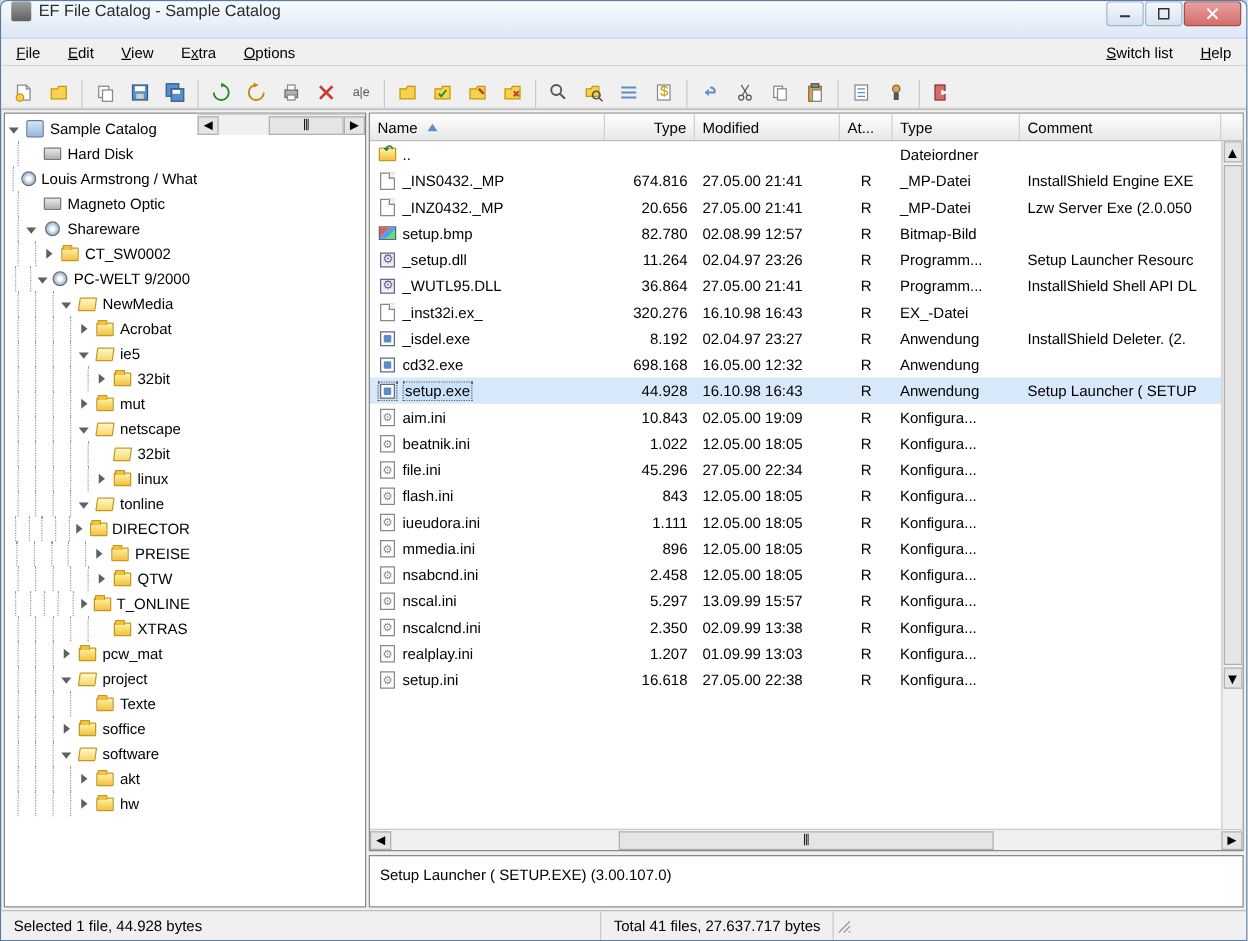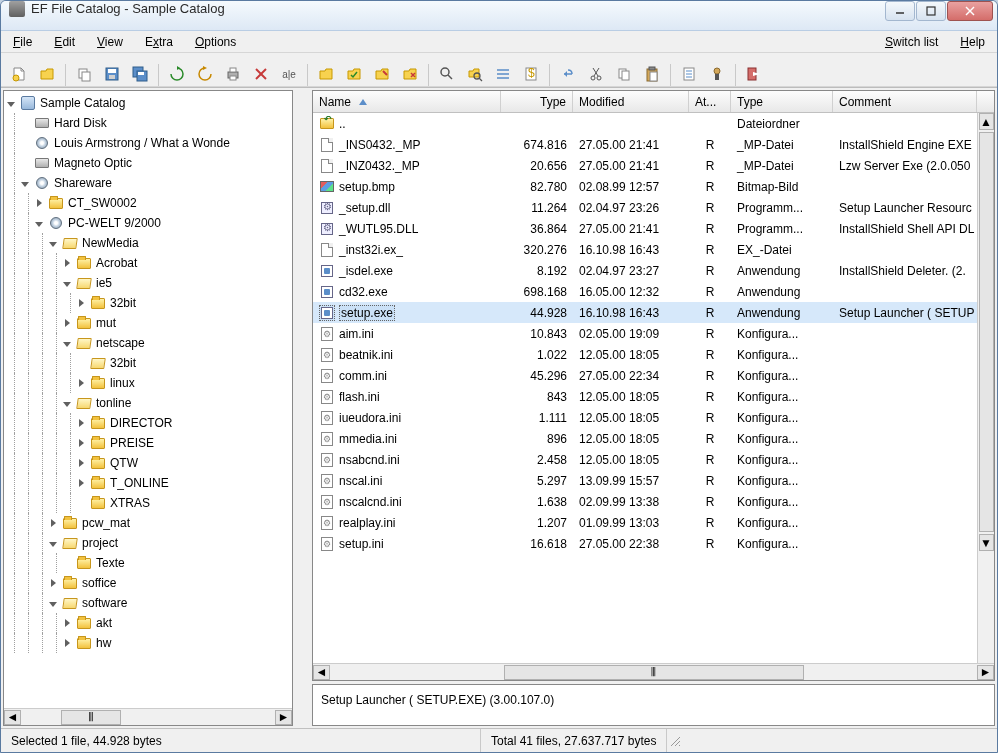--- a/index.html
+++ b/index.html
@@ -13,39 +13,39 @@
 .win-btn.close { width: 46px; background: linear-gradient(to bottom, #e9a1a0, #d46d6a); border-color: #9e5250; color: #fff; }
 .win-btn svg { width: 10px; height: 10px; }
 .menubar { height: 22px; background: #f0f0f0; display: flex; align-items: center; padding: 0 8px; border-bottom: 1px solid #d6d6d6; gap: 14px; }
 .menubar .menu-item { cursor: pointer; padding: 2px 4px; }
 .menubar u { text-decoration: underline; }
 .menubar .spacer { flex: 1; }
 .toolbar { height: 34px; background: #f0f0f0; display: flex; align-items: flex-end; padding: 0 6px; border-bottom: 1px solid #d6d6d6; gap: 4px; }
 .tbtn { width: 24px; height: 24px; display: flex; align-items: center; justify-content: center; border: 1px solid transparent; border-radius: 3px; cursor: pointer; }
 .tsep { width: 1px; height: 22px; background: #c9c9c9; margin: 0 2px; }
 .workspace { flex: 1; display: flex; border-top: 1px solid #bcbcbc; min-height: 0; }
-.tree-pane { width: 290px; background: #fff; border: 1px solid #888; margin: 2px; display: flex; flex-direction: column; }
+.tree-pane { width: 290px; background: #fff; border: 1px solid #888; margin: 2px; display: flex; flex-direction: row; }
 .tree { flex: 1; overflow: hidden; padding: 2px 0; }
 .tree-row { display: flex; align-items: center; height: 20px; white-space: nowrap; cursor: default; padding-right: 6px; }
 .tree-twisty { width: 10px; height: 10px; display: inline-flex; align-items: center; justify-content: center; margin: 0 2px; }
 .tree-icon { width: 16px; height: 16px; margin: 0 4px 0 2px; display: inline-flex; align-items: center; justify-content: center; }
 .folder-icon { width: 14px; height: 11px; background: linear-gradient(to bottom, #fff2a8, #f2c23e); border: 1px solid #c7961c; border-radius: 1px; position: relative; }
 .folder-icon::before { content: ""; position: absolute; top: -3px; left: 0; width: 6px; height: 3px; background: #f2c23e; border: 1px solid #c7961c; border-bottom: none; border-radius: 1px 1px 0 0; }
 .folder-open { width: 14px; height: 11px; background: linear-gradient(to bottom, #fff7c7, #f7d76f); border: 1px solid #c7961c; border-radius: 1px; transform: skewX(-8deg); }
 .disk-icon { width: 14px; height: 10px; background: linear-gradient(to bottom, #e8e8e8, #b0b0b0); border: 1px solid #777; border-radius: 1px; }
 .cd-icon { width: 12px; height: 12px; background: radial-gradient(circle, #fff 20%, #c0d0e0 50%, #8090a0 100%); border-radius: 50%; border: 1px solid #607080; }
 .catalog-icon { width: 14px; height: 14px; background: linear-gradient(to bottom, #d4e5f7, #98b8db); border: 1px solid #5a7aa0; border-radius: 2px; }
 .tree-slot { width: 14px; height: 20px; display: inline-flex; align-items: center; justify-content: center; }
 .vbar { width: 1px; height: 100%; border-left: 1px dotted #a0a0a0; margin-left: 6px; }
 .twisty-closed { width: 0; height: 0; border-left: 5px solid #606060; border-top: 4px solid transparent; border-bottom: 4px solid transparent; cursor: pointer; }
 .twisty-open { width: 0; height: 0; border-top: 5px solid #606060; border-left: 4px solid transparent; border-right: 4px solid transparent; cursor: pointer; margin-top: 2px; }
 .tree-scroll { height: 17px; background: #f0f0f0; border-top: 1px solid #ccc; position: relative; display: flex; align-items: center; }
 .tree-scroll .sarrow { width: 17px; height: 15px; background: #e5e5e5; border: 1px solid #b0b0b0; display: flex; align-items: center; justify-content: center; cursor: pointer; }
 .tree-scroll .sthumb { width: 60px; height: 15px; background: #e5e5e5; border: 1px solid #b0b0b0; margin-left: 40px; cursor: pointer; display: flex; align-items: center; justify-content: center; }
-.right-pane { flex: 1; display: flex; flex-direction: column; margin: 2px 2px 2px 17px; min-width: 0; }
+.right-pane { flex: 1; display: flex; flex-direction: column; margin: 2px 2px 2px 0; min-width: 0; }
 .listview { flex: 1; background: #fff; border: 1px solid #888; display: flex; flex-direction: column; min-height: 0; }
 .lv-header { height: 22px; background: linear-gradient(to bottom, #fdfdfd, #e8e8e8); border-bottom: 1px solid #c0c0c0; display: flex; align-items: stretch; }
 .lv-col { border-right: 1px solid #d0d0d0; display: flex; align-items: center; padding: 0 6px; cursor: pointer; white-space: nowrap; overflow: hidden; }
 .lv-col.name { width: 188px; }
 .lv-col.size { width: 72px; justify-content: flex-end; }
 .lv-col.mod { width: 116px; }
 .lv-col.attr { width: 42px; }
 .lv-col.type { width: 102px; }
 .lv-col.comment { width: 170px; flex: 1; }
 .lv-col.vscroll { width: 17px; border-right: none; padding: 0; justify-content: center; }
@@ -1001,21 +1001,21 @@
                 <div class="lv-cell mod">12.05.00  18:05</div>
                 <div class="lv-cell attr">R</div>
                 <div class="lv-cell type">Konfigura...</div>
                 <div class="lv-cell comment"></div>
               </div>
               <div class="lv-row">
                 <div class="lv-cell name">
                   <span class="file-ic">
                     <div class="fi-ini"></div>
                   </span>
-                  <span>comm.ini</span>
+                  <span>file.ini</span>
                 </div>
                 <div class="lv-cell size">45.296</div>
                 <div class="lv-cell mod">27.05.00  22:34</div>
                 <div class="lv-cell attr">R</div>
                 <div class="lv-cell type">Konfigura...</div>
                 <div class="lv-cell comment"></div>
               </div>
               <div class="lv-row">
                 <div class="lv-cell name">
                   <span class="file-ic">
@@ -1081,21 +1081,21 @@
                 <div class="lv-cell type">Konfigura...</div>
                 <div class="lv-cell comment"></div>
               </div>
               <div class="lv-row">
                 <div class="lv-cell name">
                   <span class="file-ic">
                     <div class="fi-ini"></div>
                   </span>
                   <span>nscalcnd.ini</span>
                 </div>
-                <div class="lv-cell size">1.638</div>
+                <div class="lv-cell size">2.350</div>
                 <div class="lv-cell mod">02.09.99  13:38</div>
                 <div class="lv-cell attr">R</div>
                 <div class="lv-cell type">Konfigura...</div>
                 <div class="lv-cell comment"></div>
               </div>
               <div class="lv-row">
                 <div class="lv-cell name">
                   <span class="file-ic">
                     <div class="fi-ini"></div>
                   </span>

